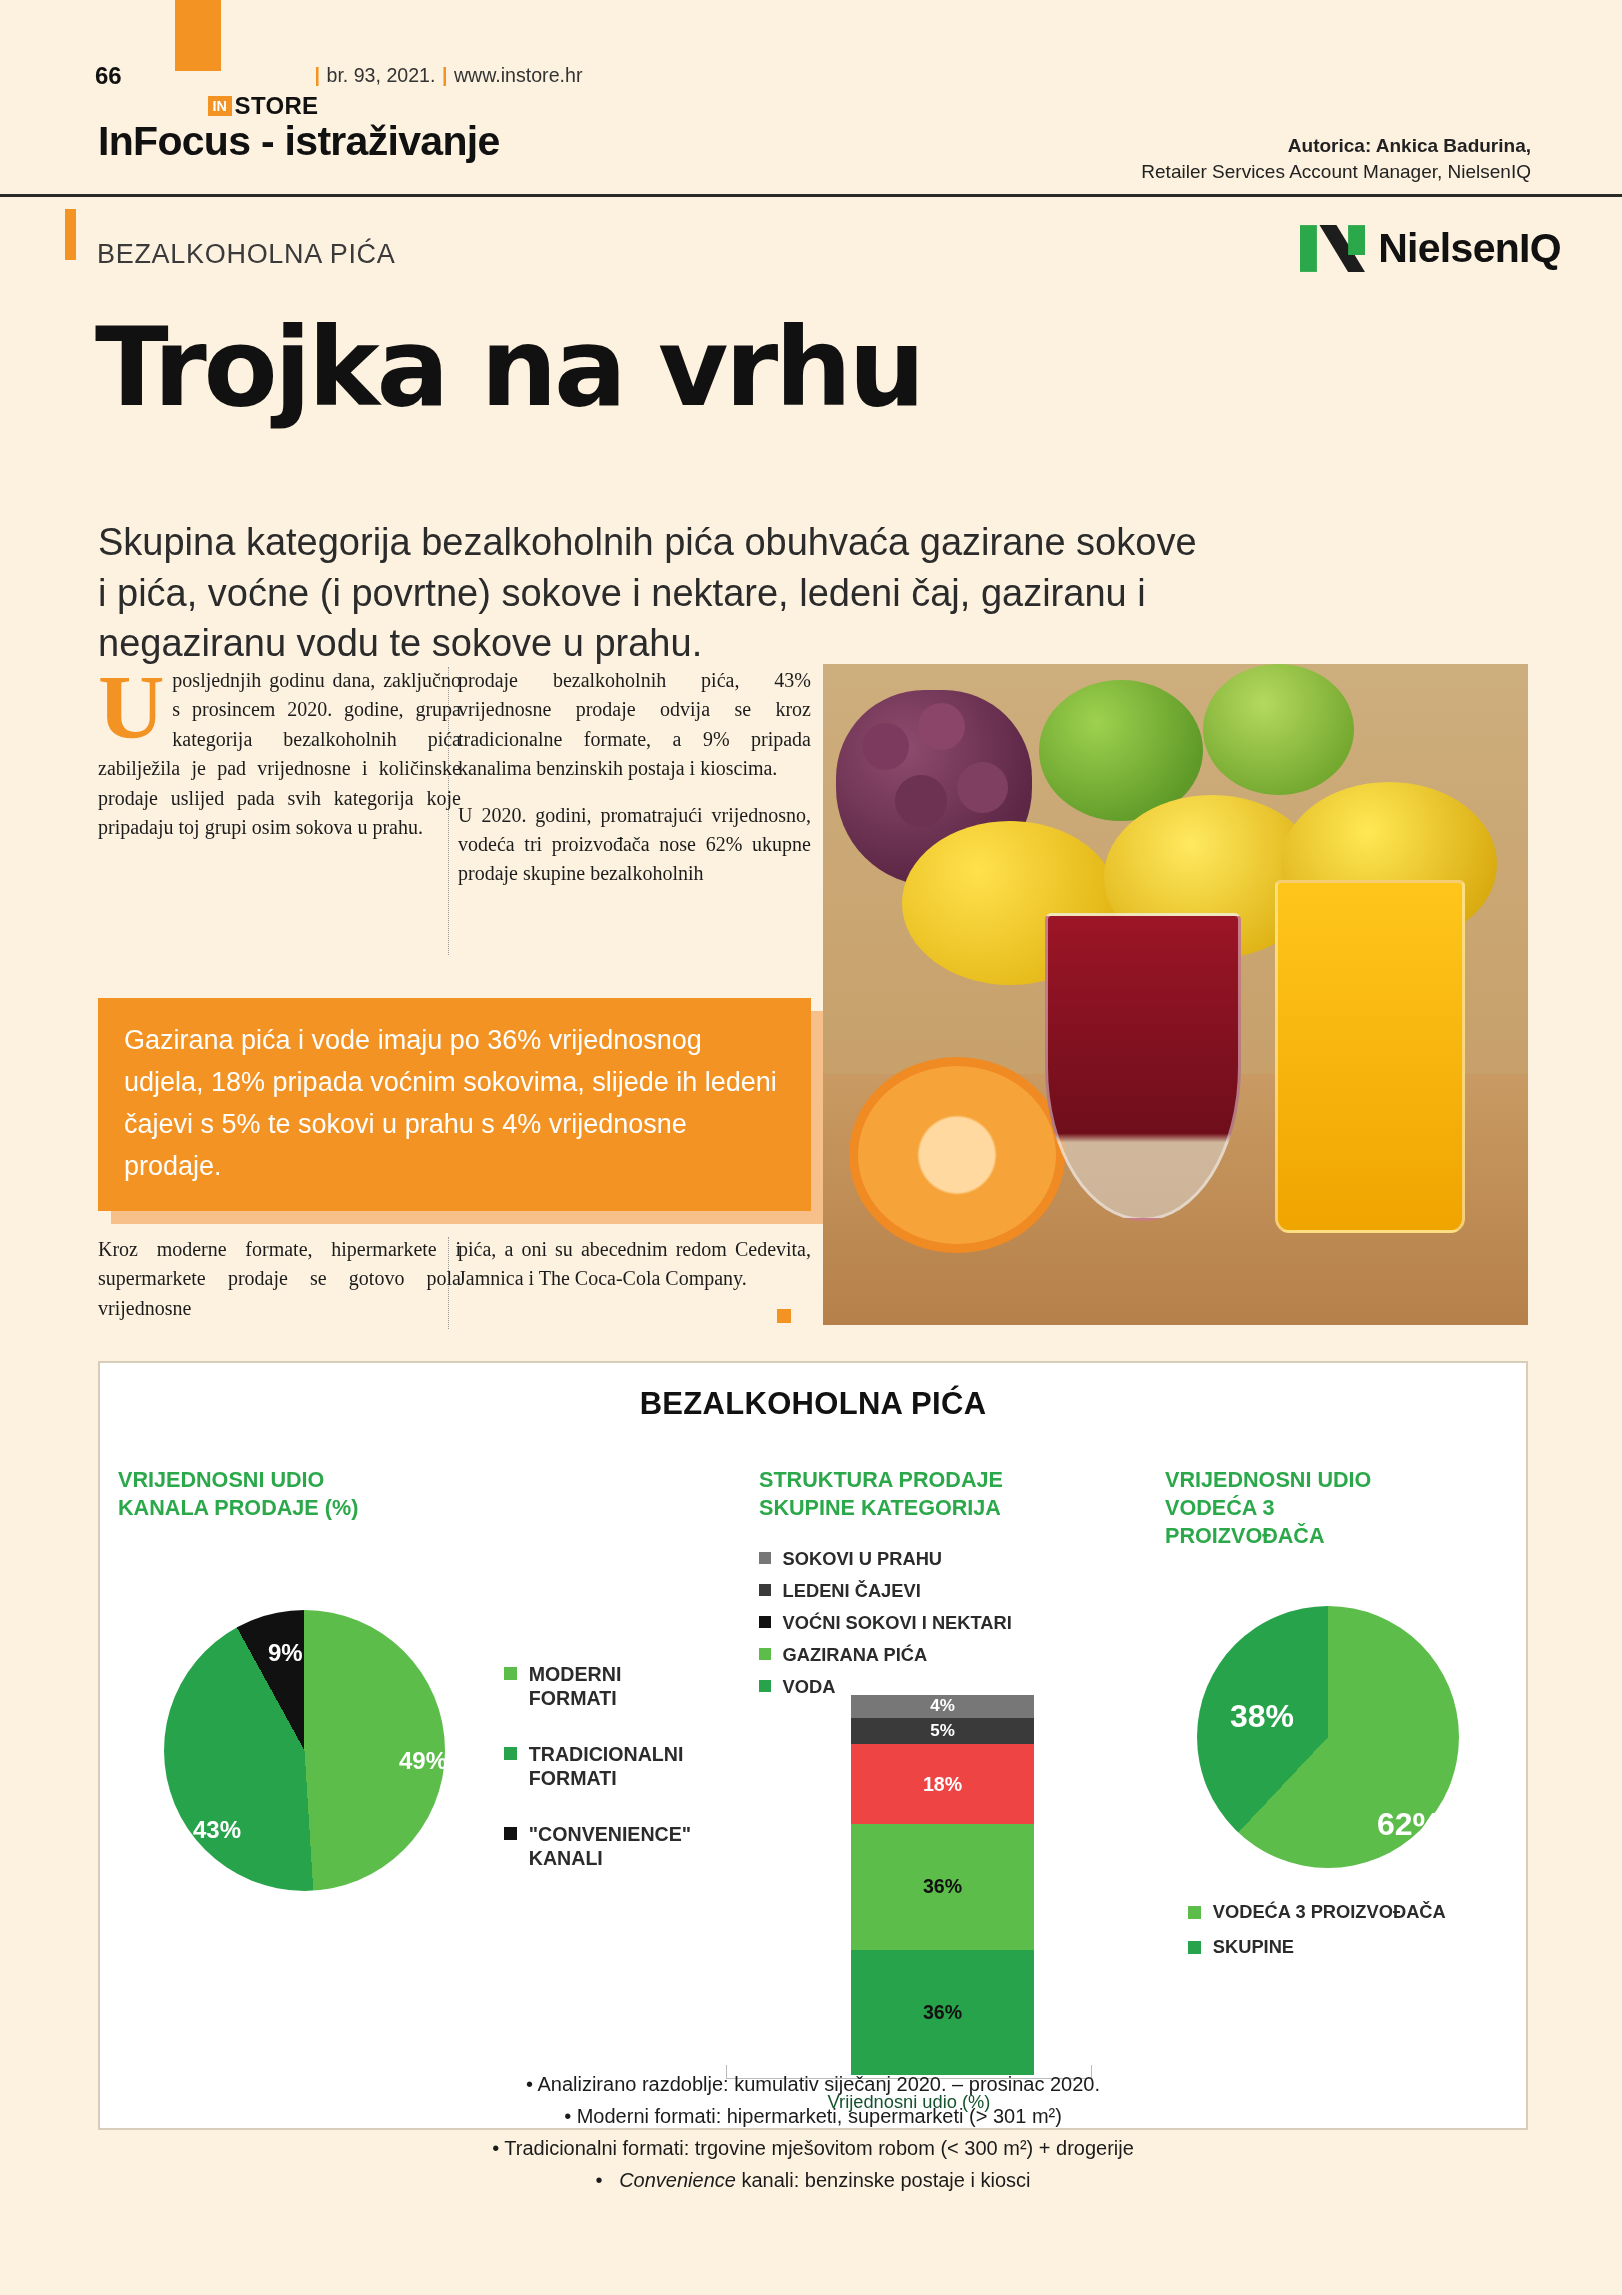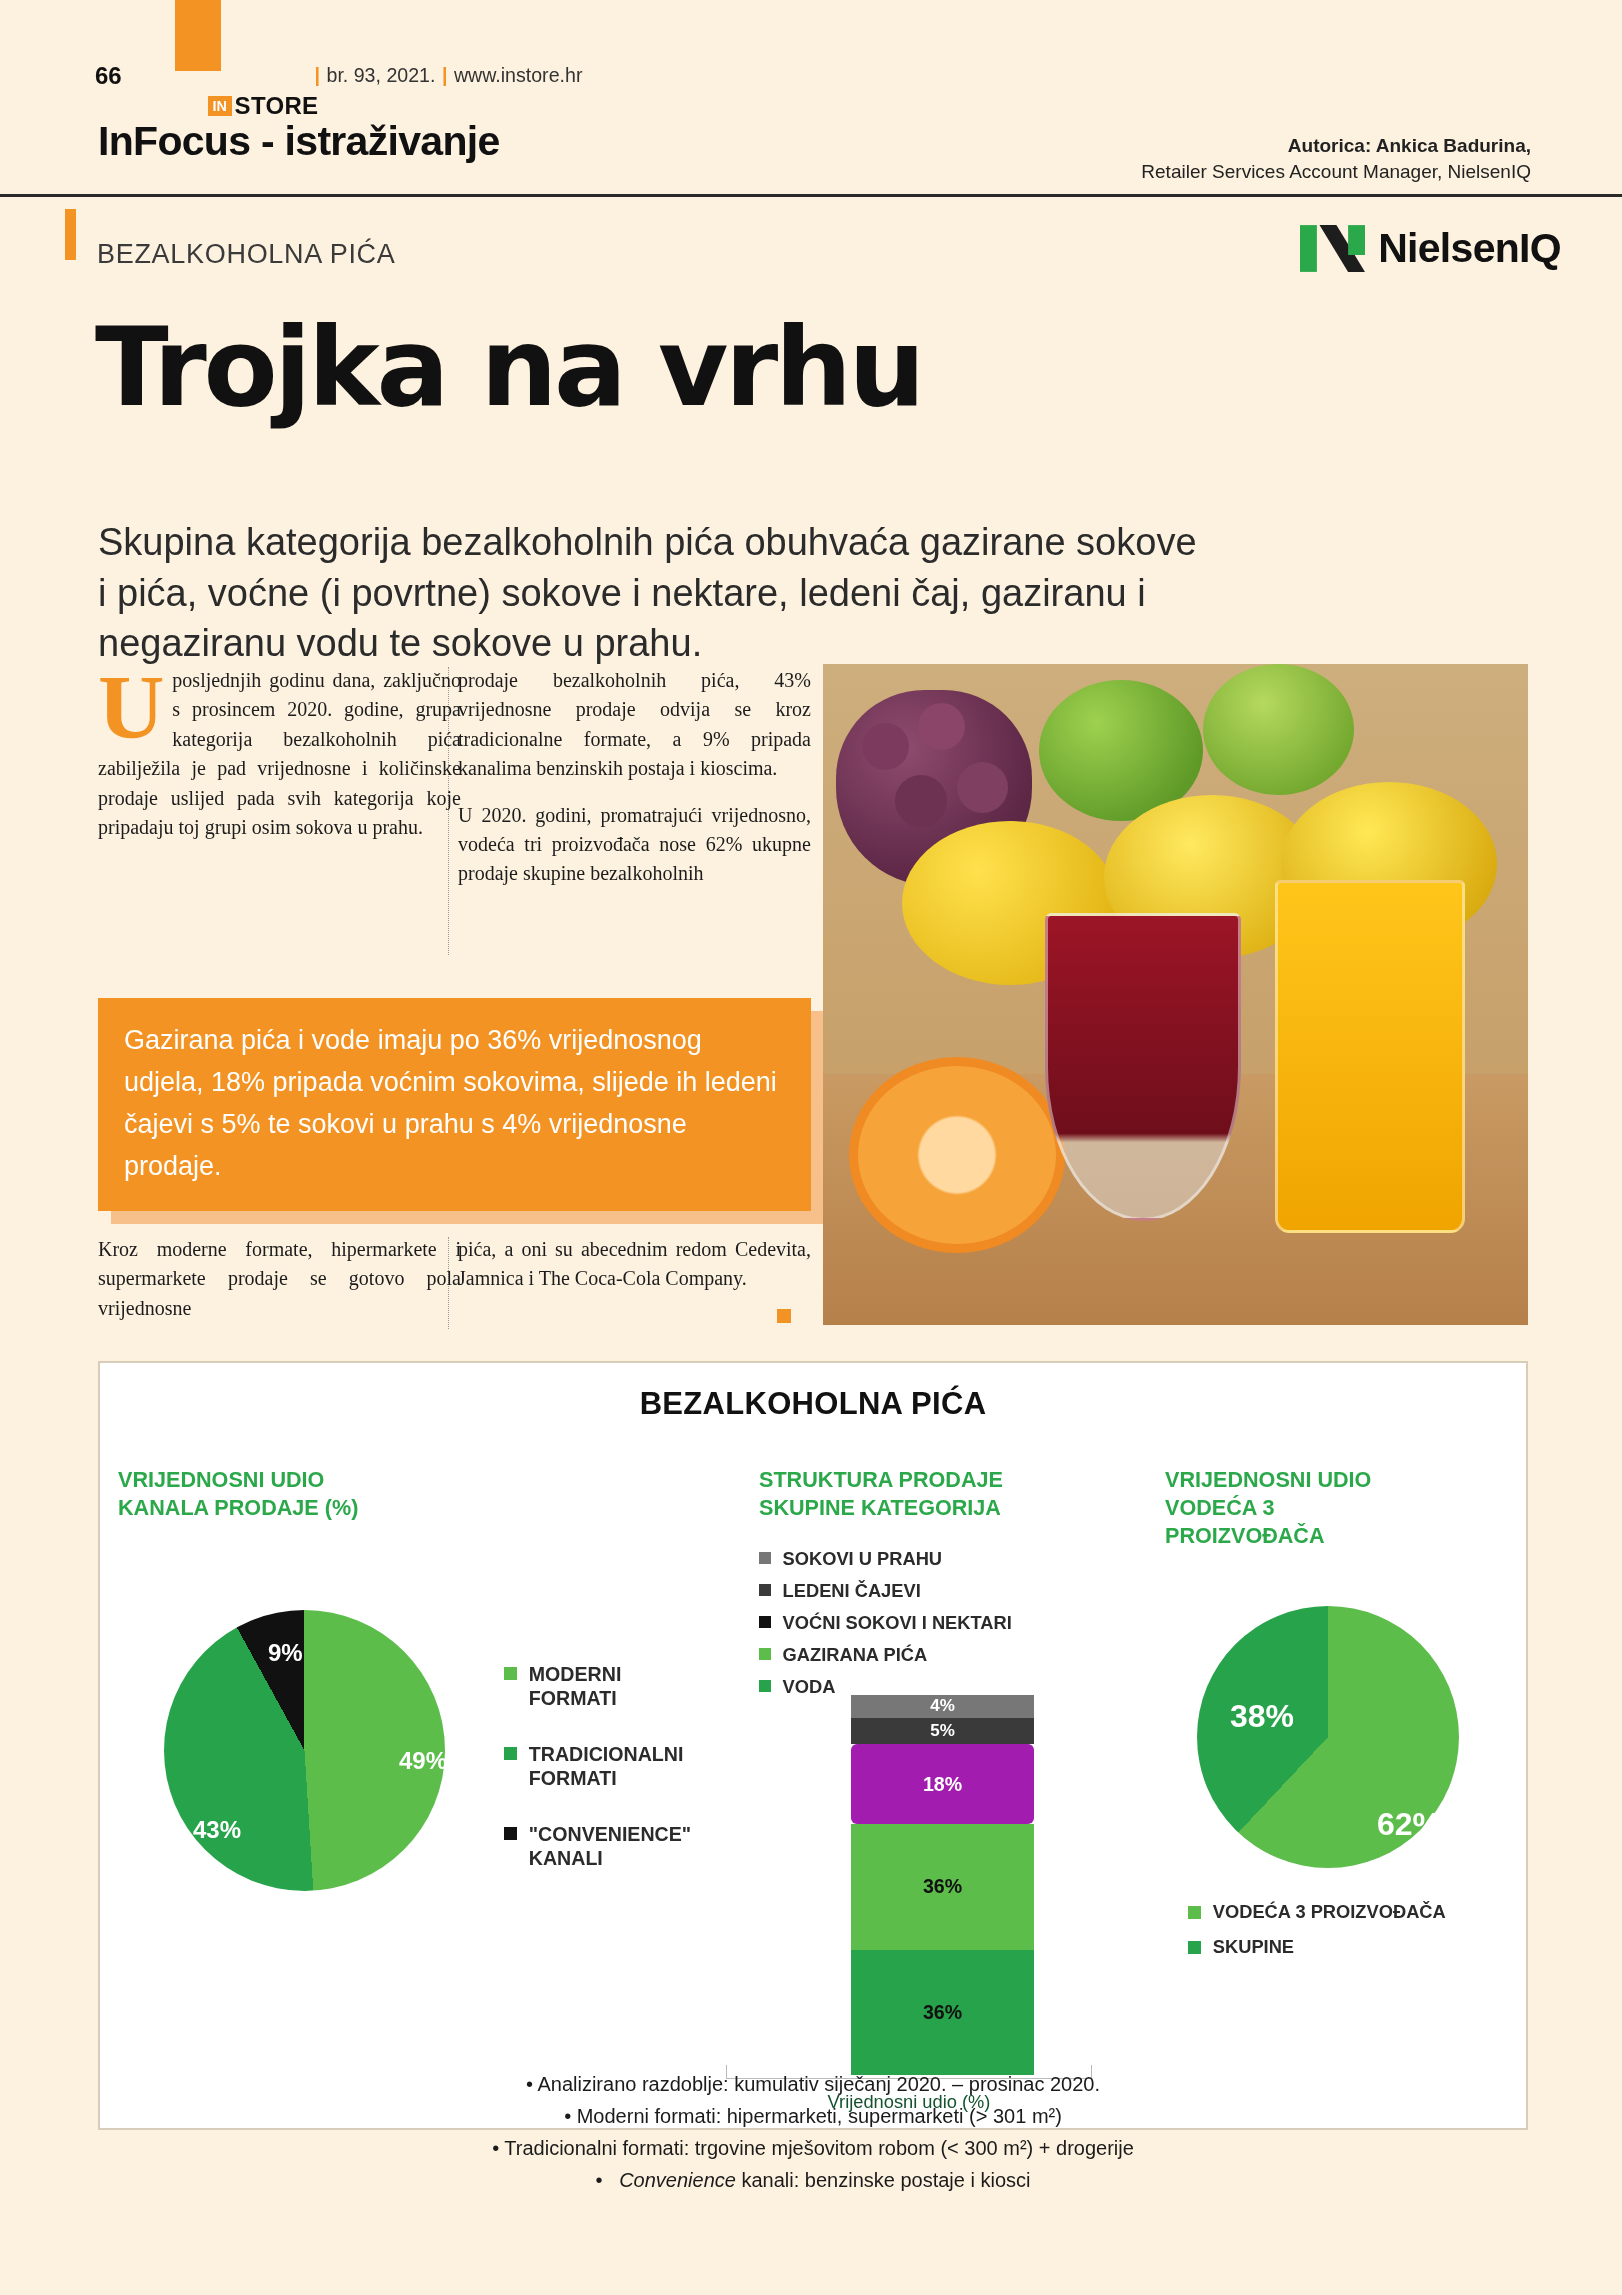--- a/index.html
+++ b/index.html
@@ -347,21 +347,21 @@
   </div>
   <div class="legend-row">
     <span class="sw" style="background:#27a44b"></span>
     <span class="txt">VODA</span>
   </div>
 </div>
 
 <div class="stack">
   <div class="stack-seg" style="height:6%;background:#777777;color:#fff;font-size:17px;">4%</div>
   <div class="stack-seg" style="height:7%;background:#3a3a3a;color:#fff;font-size:17px;">5%</div>
-  <div class="stack-seg" style="height:21%;background:#a21caf;color:#fff;border-radius:6px;">18%</div>
+  <div class="stack-seg" style="height:21%;background:#ef4444;color:#fff;">18%</div>
   <div class="stack-seg" style="height:33%;background:#5cbd4a;">36%</div>
   <div class="stack-seg" style="height:33%;background:#27a44b;">36%</div>
 </div>
 <div class="stack-axis"></div>
 <div class="stack-axis-l"></div>
 <div class="stack-axis-r"></div>
 <div class="stack-xlabel">Vrijednosni udio (%)</div>
 
 <div class="pie3" style="background:conic-gradient(#5cbd4a 0deg 223.2deg, #27a44b 223.2deg 360deg);"></div>
 <div class="pie3-lbl" style="left:1377px;top:1806px;color:#fff;">62%</div>

